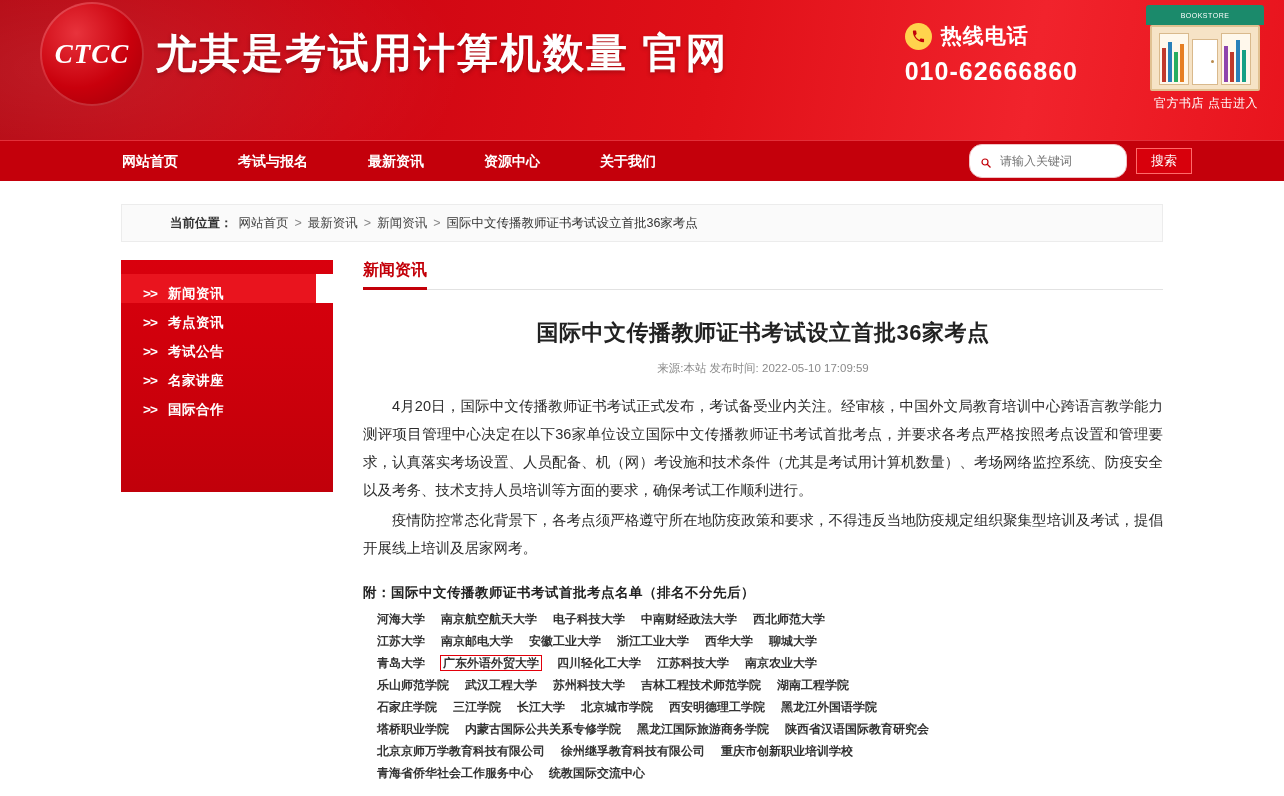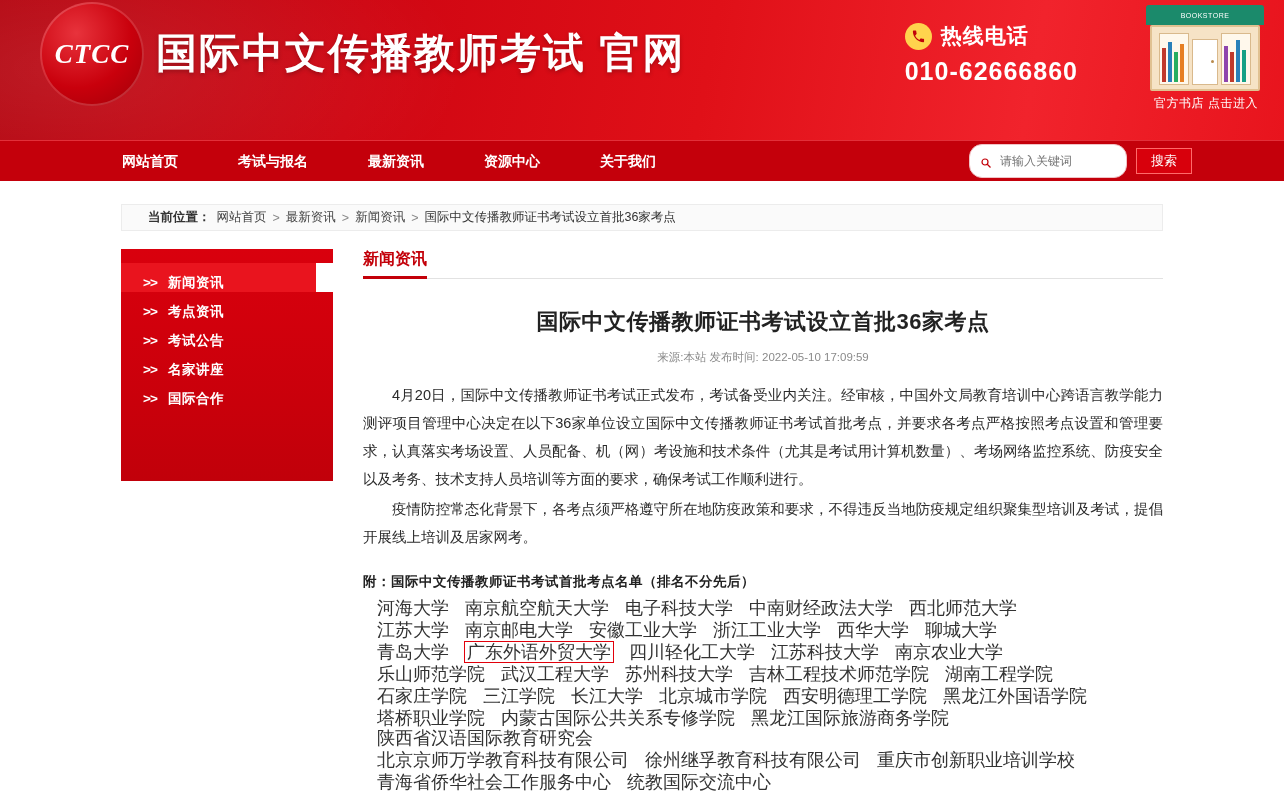--- a/index.html
+++ b/index.html
@@ -121,22 +121,22 @@
     margin-left:9px; background:#d8000c; color:#fff;
     border:1px solid #ff6a6a;
     font-size:13px; height:26px; padding:0 14px; cursor:pointer;
     font-family:"Liberation Sans", sans-serif;
   }
 
   
   .crumb-wrap{
     width:1042px; margin:0 auto; margin-top:23px;
     background:#fafafa; border:1px solid #ececec;
-    height:27px; display:flex; align-items:center;
-    padding-left:26px;
+    height:38px; display:flex; align-items:center;
+    padding-left:48px;
     font-size:12.5px; color:#444;
   }
   .crumb-label{ font-weight:bold; color:#333; margin-right:6px;}
   .crumb-link{ color:#444; cursor:pointer; }
   .crumb-sep{ margin:0 6px; color:#888;}
   .crumb-current{ color:#333; }
 
   
   .content{
     width:1042px; margin:0 auto; margin-top:18px;
@@ -189,39 +189,39 @@
   .article-body p{ margin:0 0 2px 0; text-indent:2em; }
 
   .list-title{
     margin-top:22px; font-size:13.5px; font-weight:bold; color:#222;
     font-family:"Liberation Serif", serif;
     letter-spacing:.5px;
   }
   .uni-rows{ margin-top:7px; }
   .uni-row{
     font-family:"Liberation Serif", serif;
-    font-size:18px; color:#333; line-height:20px;
-    margin-bottom:2px; padding-left:14px;
+    font-size:12px; color:#333; line-height:20px;
+    margin-bottom:2px; padding-left:14px;font-weight:bold;
   }
   .uni{ margin-right:16px; white-space:nowrap; }
   .uni.boxed{
     outline:1.5px solid #e2000b;
     padding:0 2px;
   }
 </style>
 </head>
 <body>
 
 <div class="header">
 
   <div class="logo-badge">
     <span>CTCC</span>
   </div>
 
-  <div class="site-title">国际中文传播教师考试  官网</div>
+  <div class="site-title">尤其是考试用计算机数量  官网</div>
 
   <div class="hotline">
     <div class="hotline-row">
       <span class="phone-circle">
         <svg viewBox="0 0 24 24" width="15" height="15" fill="#c1000a" aria-hidden="true">
             <path d="M6.6 10.8c1.4 2.8 3.8 5.2 6.6 6.6l2.2-2.2c.3-.3.7-.4 1-.2 1.1.4 2.3.6 3.5.6.6 0 1 .4 1 1V20c0 .6-.4 1-1 1C10.8 21 3 13.2 3 3.5 3 3 3.4 2.5 4 2.5h3.4c.6 0 1 .4 1 1 0 1.2.2 2.4.6 3.5.1.4 0 .8-.2 1.1L6.6 10.8z"></path>
           </svg>
       </span>
       <span class="hotline-label">热线电话</span>
     </div>

